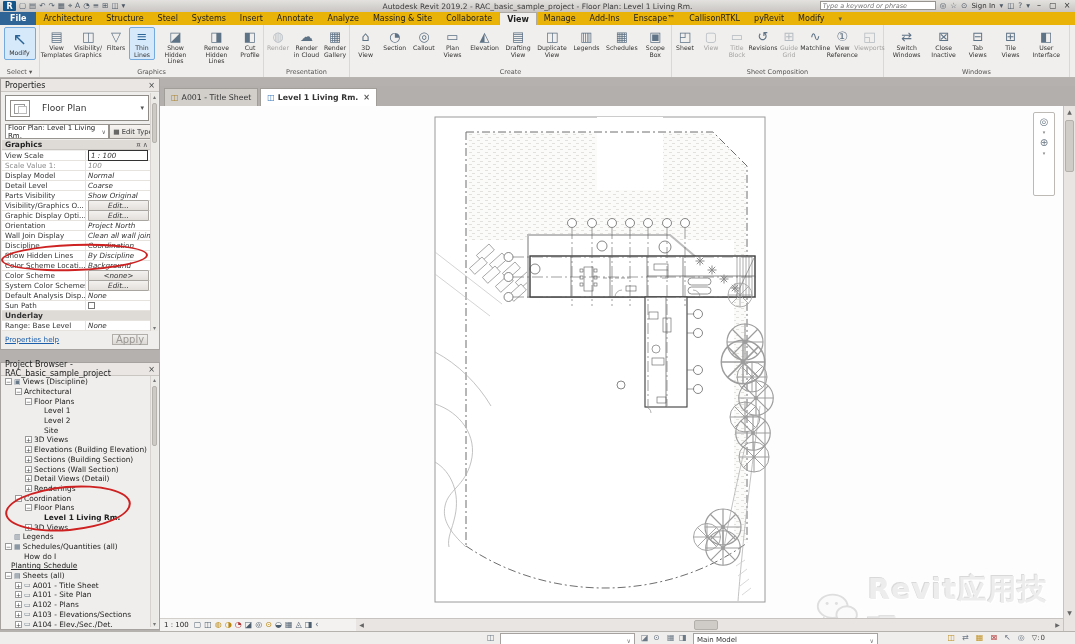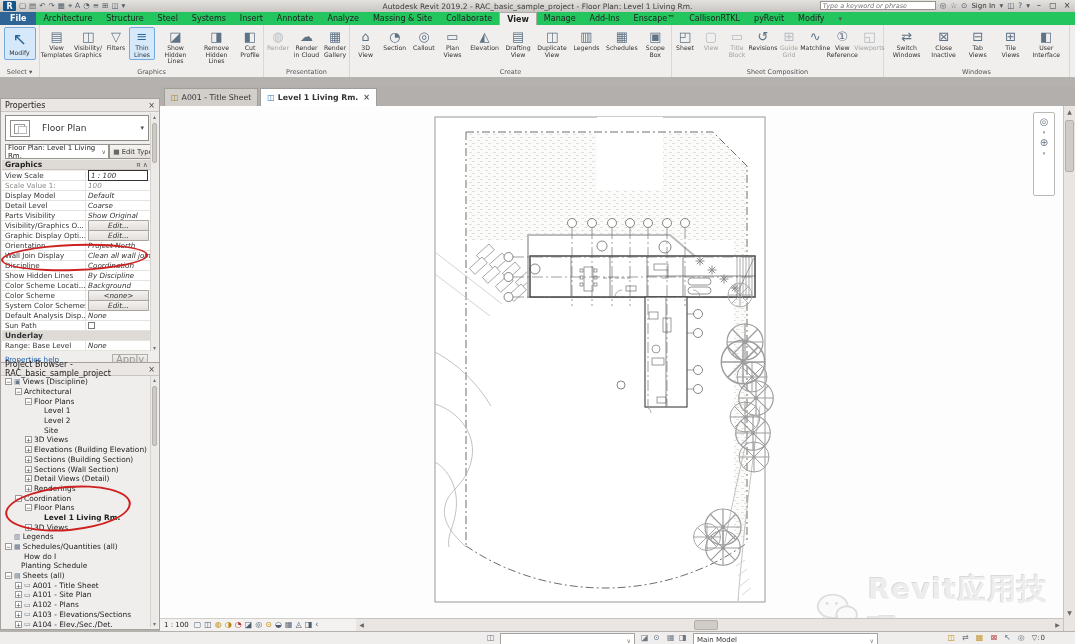--- a/index.html
+++ b/index.html
@@ -13,21 +13,21 @@
          display:flex;align-items:center;justify-content:center;border-radius:1px}
   .qicon{font-size:7.5px;color:#4d5966;line-height:10px}
   .apptitle{position:absolute;left:0;right:0;text-align:center;font-size:7.5px;color:#3c3c3c;pointer-events:none}
   .tb-right{position:absolute;right:3px;top:1px;display:flex;align-items:center;gap:4px}
   .search{width:116px;height:9px;border:1px solid #97948f;background:#fff;font-size:6.5px;font-style:italic;
           color:#8a8a8a;padding:0 2px;font-family:inherit}
   .tbicon{font-size:7.5px;color:#4d5966}
   .signin{font-size:7px;color:#333}
   .winbtn{font-size:8px;color:#333;width:10px;text-align:center}
   
-  .tabstrip{position:absolute;left:0;top:12px;width:1075px;height:13px;background:#22c55e;display:flex;z-index:4}
+  .tabstrip{position:absolute;left:0;top:12px;width:1075px;height:13px;background:#eab308;display:flex;z-index:4}
   .tab{padding:0 7px;font-size:8px;color:#222;display:flex;align-items:center;white-space:nowrap}
   .tab.file{background:#2f6496;color:#fff;font-weight:bold;padding:0 10px}
   .tab.active{background:#f1efed;border:1px solid #aeaba7;border-bottom:none;font-weight:bold}
   .tab.mini{color:#555;font-size:7px}
   
   .ribbon{position:absolute;left:0;top:25px;width:1075px;height:53px;background:#f1efed;
           border-bottom:1px solid #b7b4b0;display:flex;z-index:4}
   .rpanel{display:flex;flex-direction:column;border-right:1px solid #dbd8d4;height:100%}
   .pbody{flex:1;display:flex;align-items:flex-start;justify-content:space-evenly;padding-top:2px}
   .plabel{height:10px;font-size:6.5px;color:#555;display:flex;align-items:center;justify-content:center}
@@ -378,21 +378,21 @@
           <div class="rbtn">
             <span class="ic">◧</span>
             <span>User
 Interface</span>
           </div>
       </div>
       <div class="plabel">Windows</div>
     </div>
   </div>
 
-  <div class="palette" style="top:98px;height:272px">
+  <div class="palette" style="top:78px;height:272px">
     <div class="paltitle">
       <span>Properties</span>
       <span class="x">×</span>
     </div>
     <div class="typebox">
       <span class="ts-icon"></span>
       <span>Floor Plan</span>
       <span class="arr">▾</span>
     </div>
     <div class="instrow">
@@ -418,21 +418,21 @@
         </div>
         <div class="prow k-muted">
           <span class="pl">Scale Value    1:</span>
           <span class="pv">
             <i class="pvi">100</i>
           </span>
         </div>
         <div class="prow">
           <span class="pl">Display Model</span>
           <span class="pv">
-            <i class="pvi">Default</i>
+            <i class="pvi">Normal</i>
           </span>
         </div>
         <div class="prow">
           <span class="pl">Detail Level</span>
           <span class="pv">
             <i class="pvi">Coarse</i>
           </span>
         </div>
         <div class="prow">
           <span class="pl">Parts Visibility</span>
@@ -621,21 +621,21 @@
         <div class="titem" style="padding-left: 3px;">
           <span class="exp">−</span>
           <span class="ticon">▦</span>
           <span>Schedules/Quantities (all)</span>
         </div>
         <div class="titem" style="padding-left: 13px;">
           <span class="exp"></span>
 
           <span>How do I</span>
         </div>
-        <div class="titem" style="padding-left: 10px;">
+        <div class="titem" style="padding-left: 0; text-decoration: underline;">
           <span class="exp"></span>
 
           <span>Planting Schedule</span>
         </div>
         <div class="titem" style="padding-left: 3px;">
           <span class="exp">−</span>
           <span class="ticon">▤</span>
           <span>Sheets (all)</span>
         </div>
         <div class="titem" style="padding-left: 13px;">

